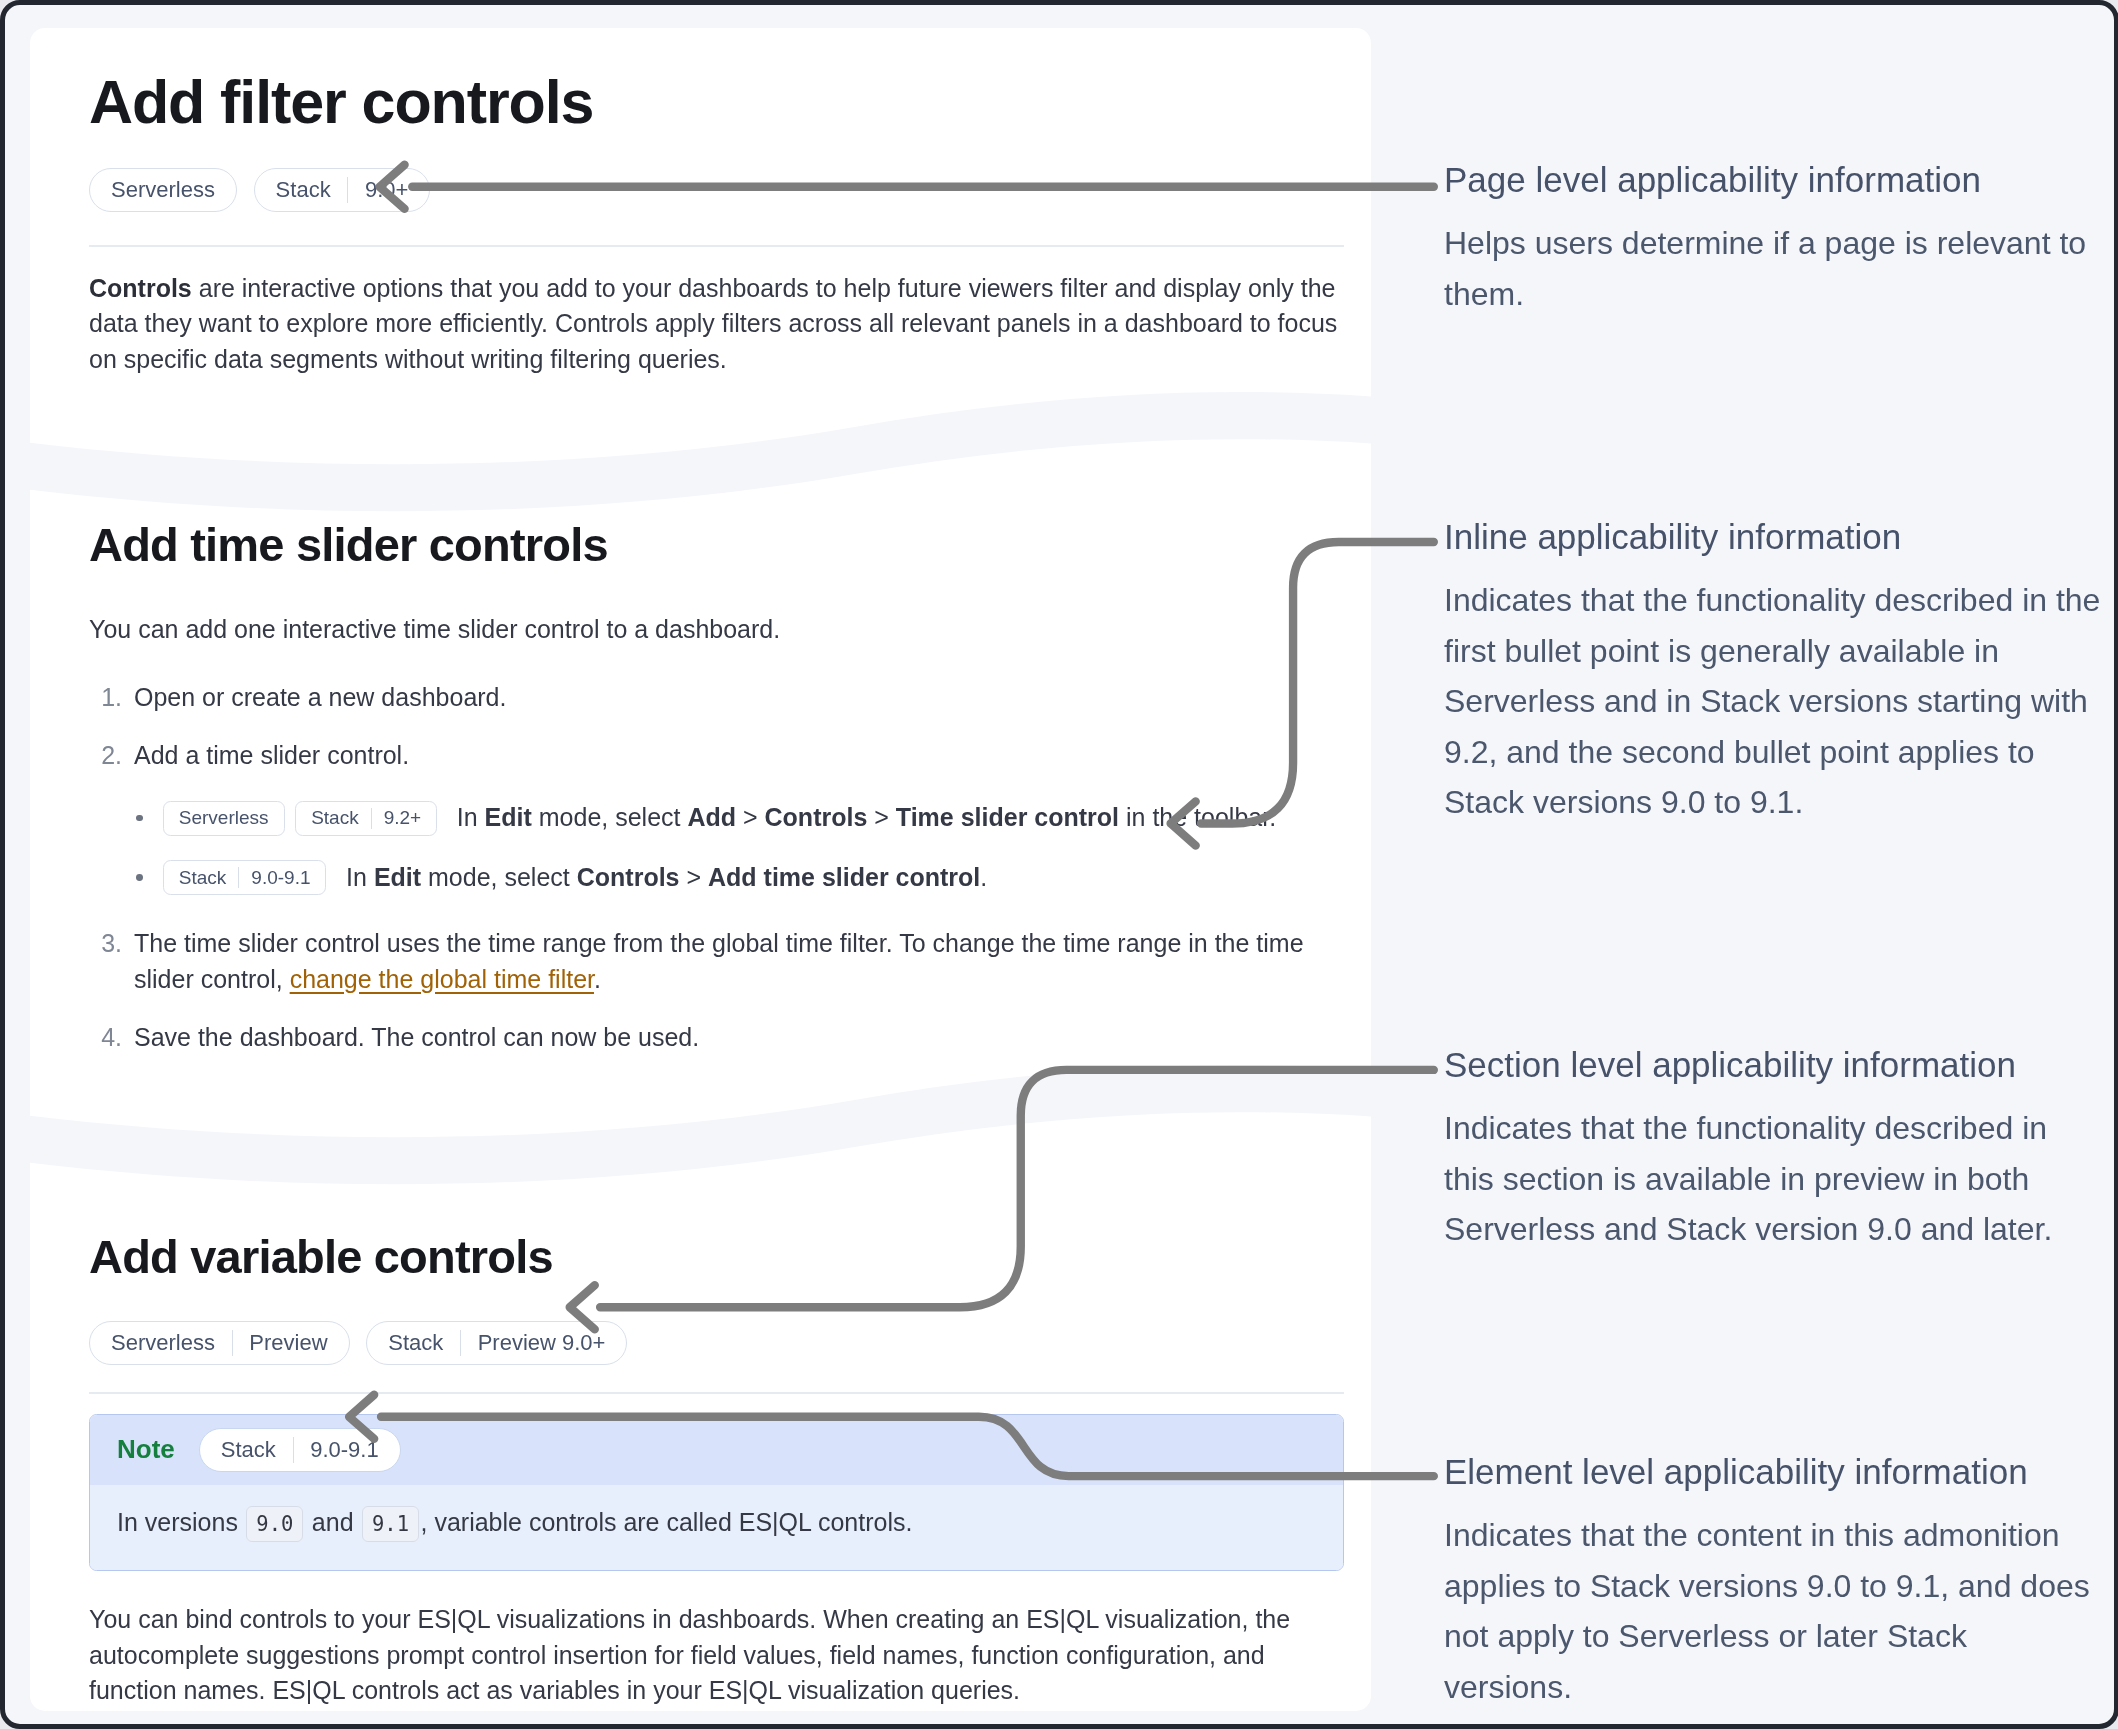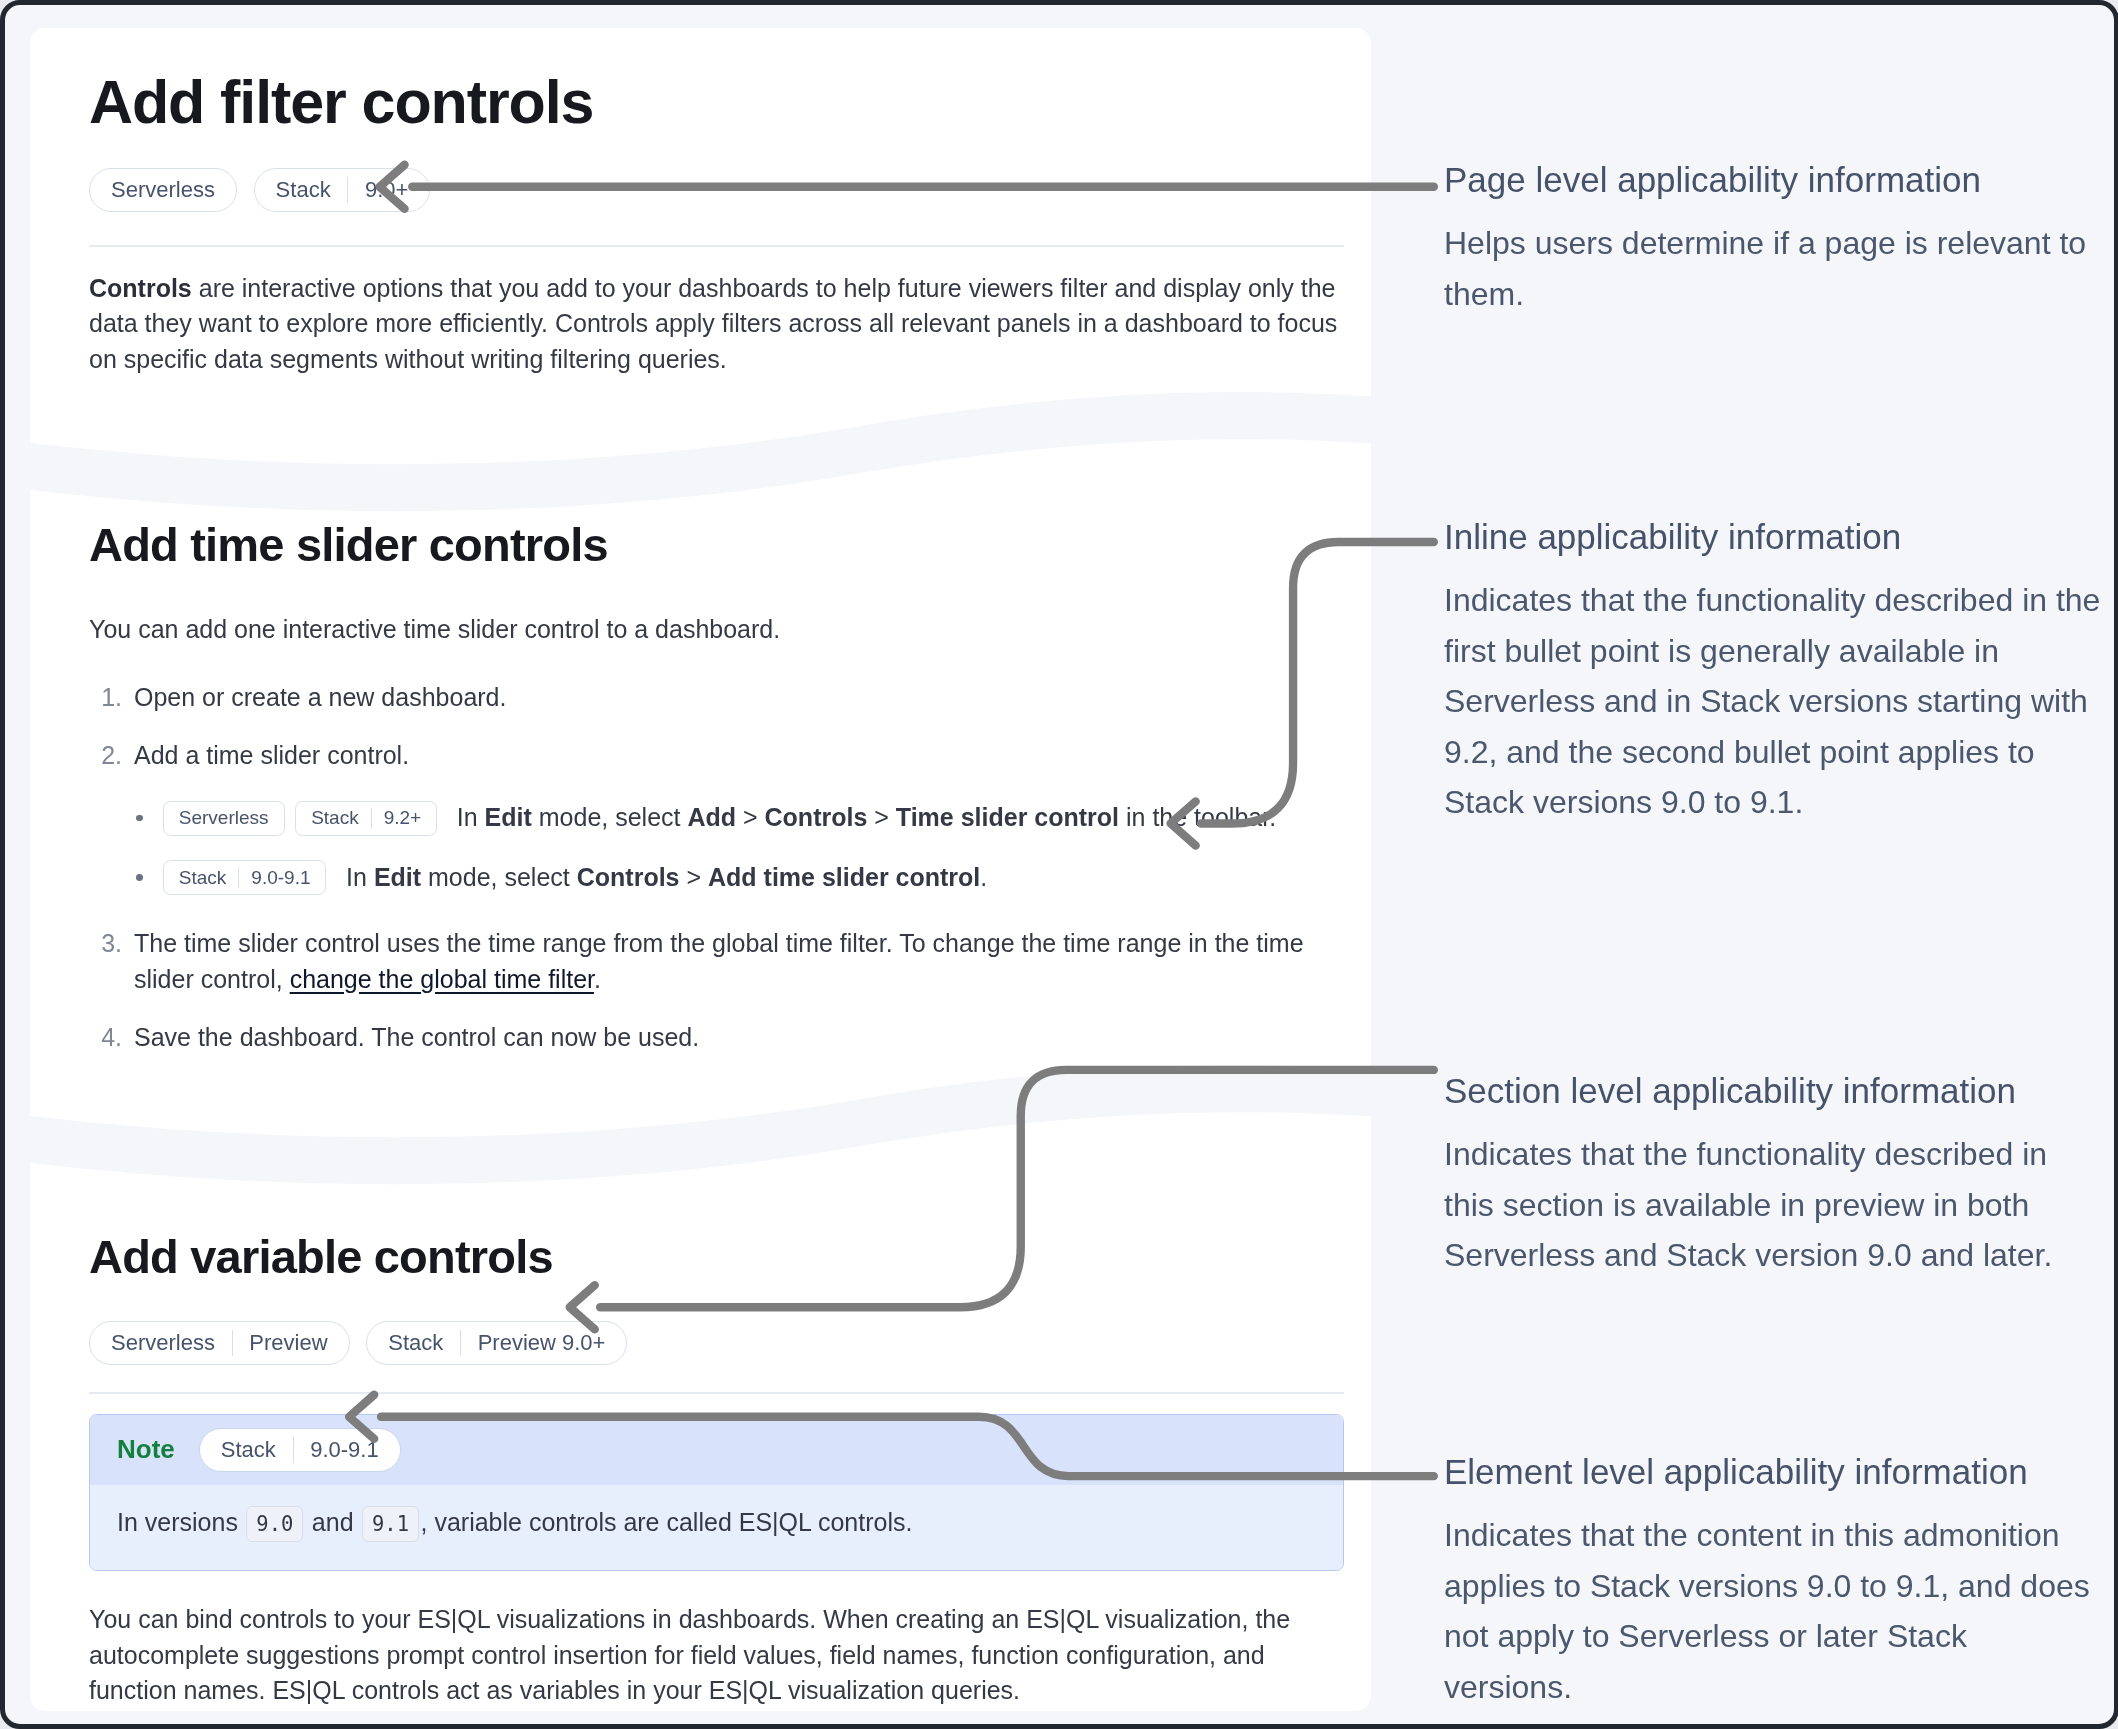--- a/index.html
+++ b/index.html
@@ -57,41 +57,41 @@
   .li{display:flex;align-items:flex-start;margin-bottom:23px;}
   .li .num{flex:0 0 33px;text-align:right;margin-right:12px;font-size:25px;line-height:1.42;color:#7f8694;}
   .li .li-body{font-size:25px;line-height:1.42;color:#353945;}
 
   .subs{margin:20px 0 27px 47px;}
   .sub{display:flex;align-items:center;margin-bottom:16.7px;min-height:43px;}
   .sub .dot{flex:0 0 6.8px;width:6.8px;height:6.8px;border-radius:50%;background:#6b7280;margin-right:20px;}
   .sub .badge{margin-right:10.6px;}
   .sub .sub-text{font-size:25px;line-height:1.42;margin-left:9px;white-space:nowrap;}
 
-  .text-link{color:#0f172a;text-decoration:underline;text-underline-offset:3.8px;}
+  .text-link{color:#a16207;text-decoration:underline;text-underline-offset:3.8px;}
 
   
   .note{margin-top:20px;border:1.5px solid #b5c7f1;border-radius:7.6px;overflow:hidden;}
   .note-header{display:flex;align-items:center;gap:24px;background:#d8e3fb;padding:13.7px 27px;height:70px;}
   .note-label{font-size:26px;font-weight:700;color:#15803d;}
   .note-header .badge{background:#ffffff;border-color:#c9d6f0;}
   .note-body{background:#e7eefc;padding:20px 27px 30px 27px;font-size:25px;line-height:1.42;color:#353945;}
   .inline-code{
     font-family:"DejaVu Sans Mono", monospace;font-size:20.5px;color:#343741;
     background:#eef1f8;border:1.5px solid #d7dde8;border-radius:6px;padding:5px 9px;margin:0 1.5px;
   }
   .sec3 .para{margin-top:31px;}
 
   
   .ann{position:absolute;left:1439px;width:659px;}
   .ann-title{font-size:35px;font-weight:400;color:#46526a;line-height:1.18;margin:0;}
   .ann-body{margin-top:18px;font-size:32px;line-height:1.58;color:#4b576d;}
   .ann1{top:154px;}
   .ann2{top:511px;}
-  .ann3{top:1039px;margin-top:26px;}
+  .ann3{top:1039px;}
   .ann4{top:1446px;}
 
   
   .arrows{position:absolute;inset:0;pointer-events:none;}
 </style>
 </head>
 <body>
 
 <div class="canvas">
 

